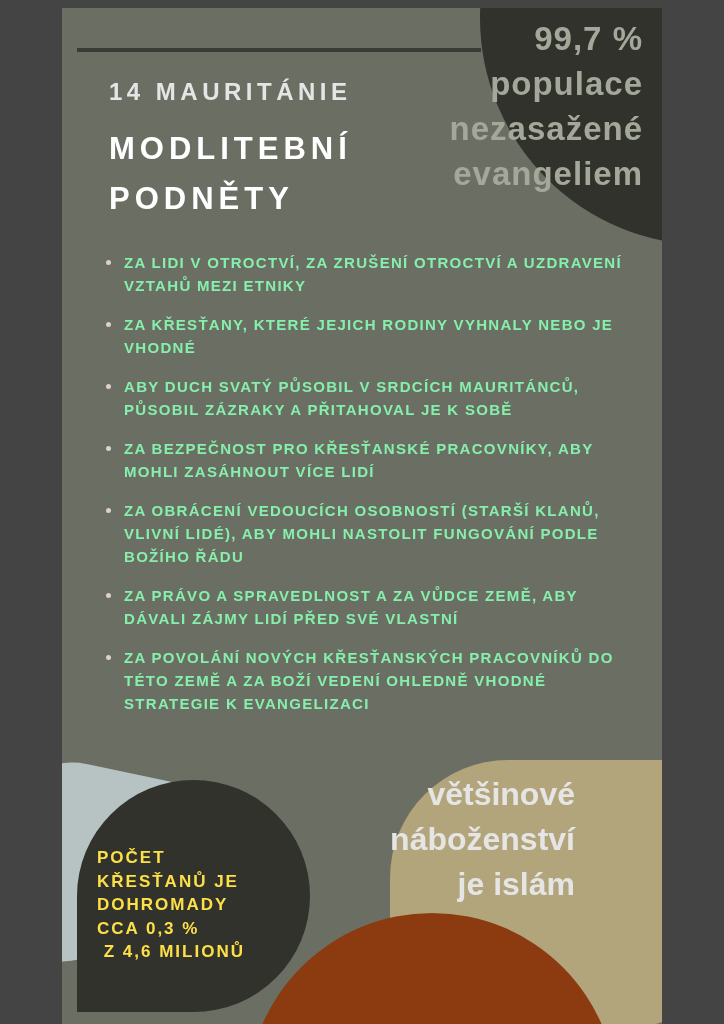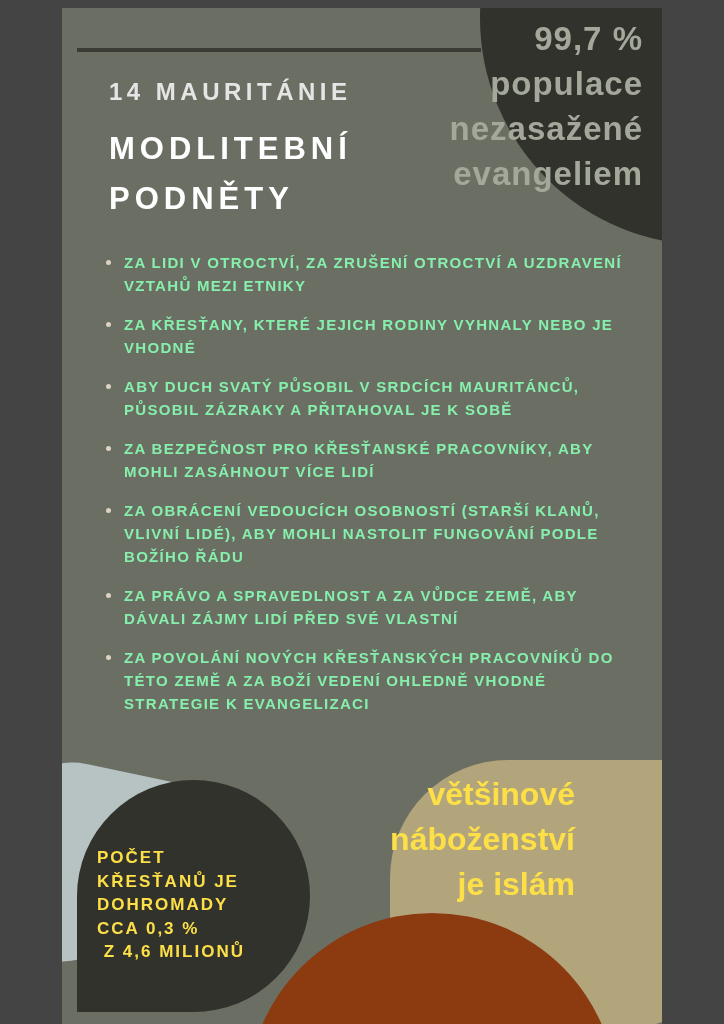--- a/index.html
+++ b/index.html
@@ -87,21 +87,21 @@
     position:absolute; left:328px; top:752px;
     width:330px; height:268px;
     background:#b3a57b;
     border-radius:118px 0 90px 0;
     z-index:1;
   }
   .leaf-text {
     position:absolute; right:87px; top:764px; z-index:3;
     text-align:right; white-space:pre-line;
     font-size:32px; line-height:45px; font-weight:700;
-    color:#fde047;
+    color:#e5e5e5;
   }
   .rust-circle {
     position:absolute; left:185px; top:905px;
     width:370px; height:370px; border-radius:50%;
     background:#8c3a10; z-index:2;
   }
 
   
   .bottom-strip {
     position:absolute; left:0; top:1019px; width:724px; height:5px;

